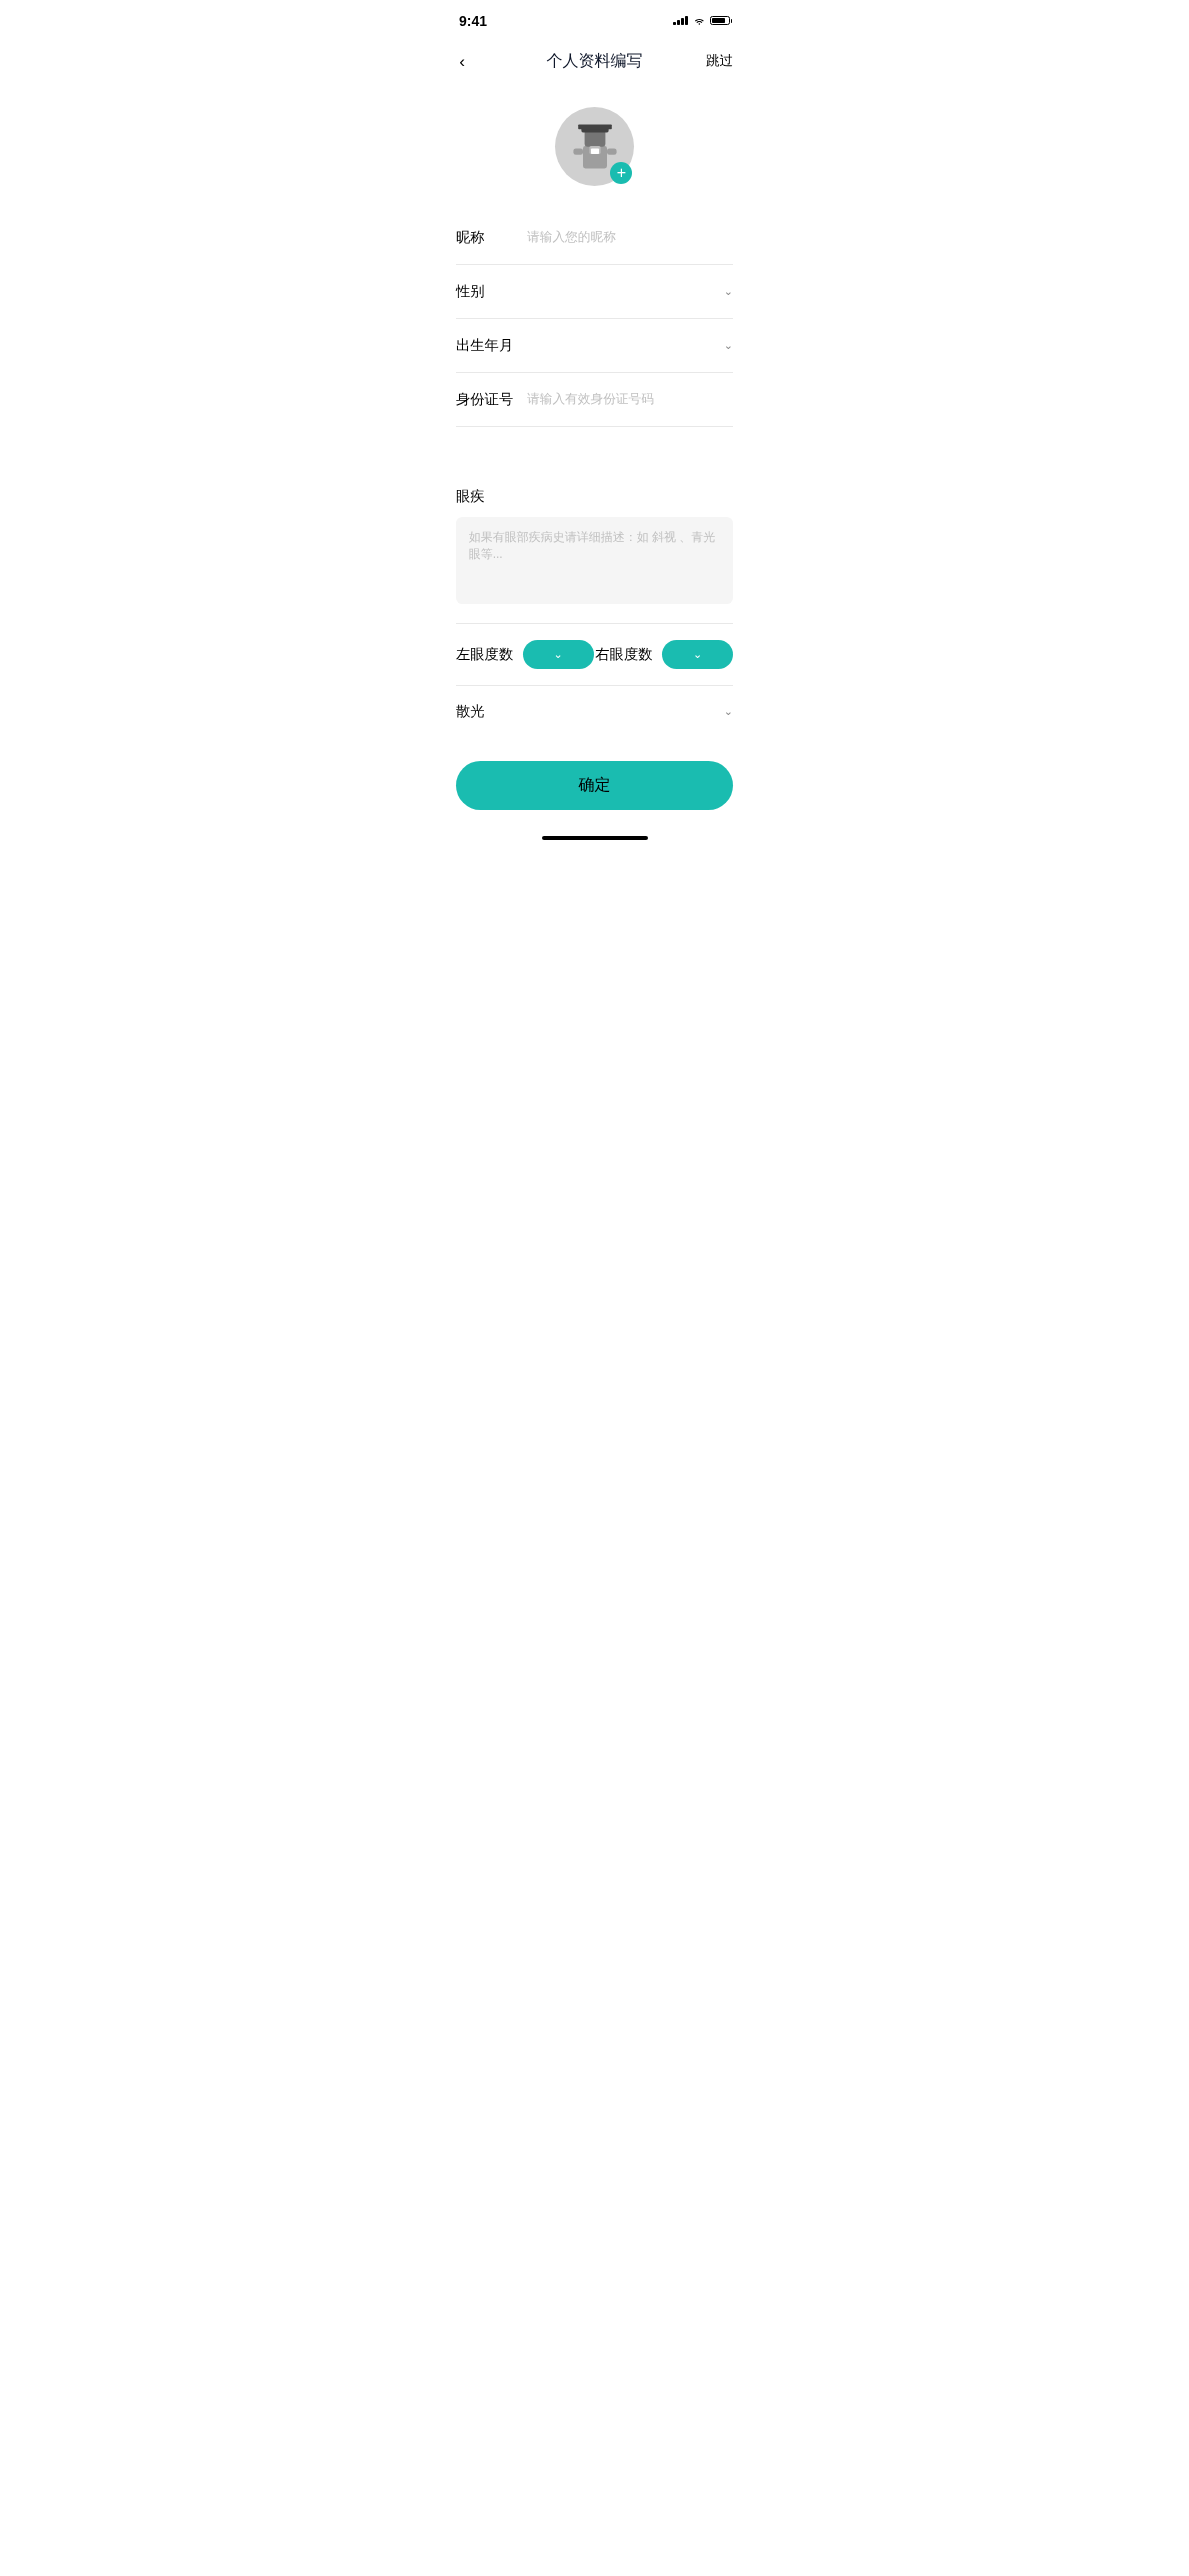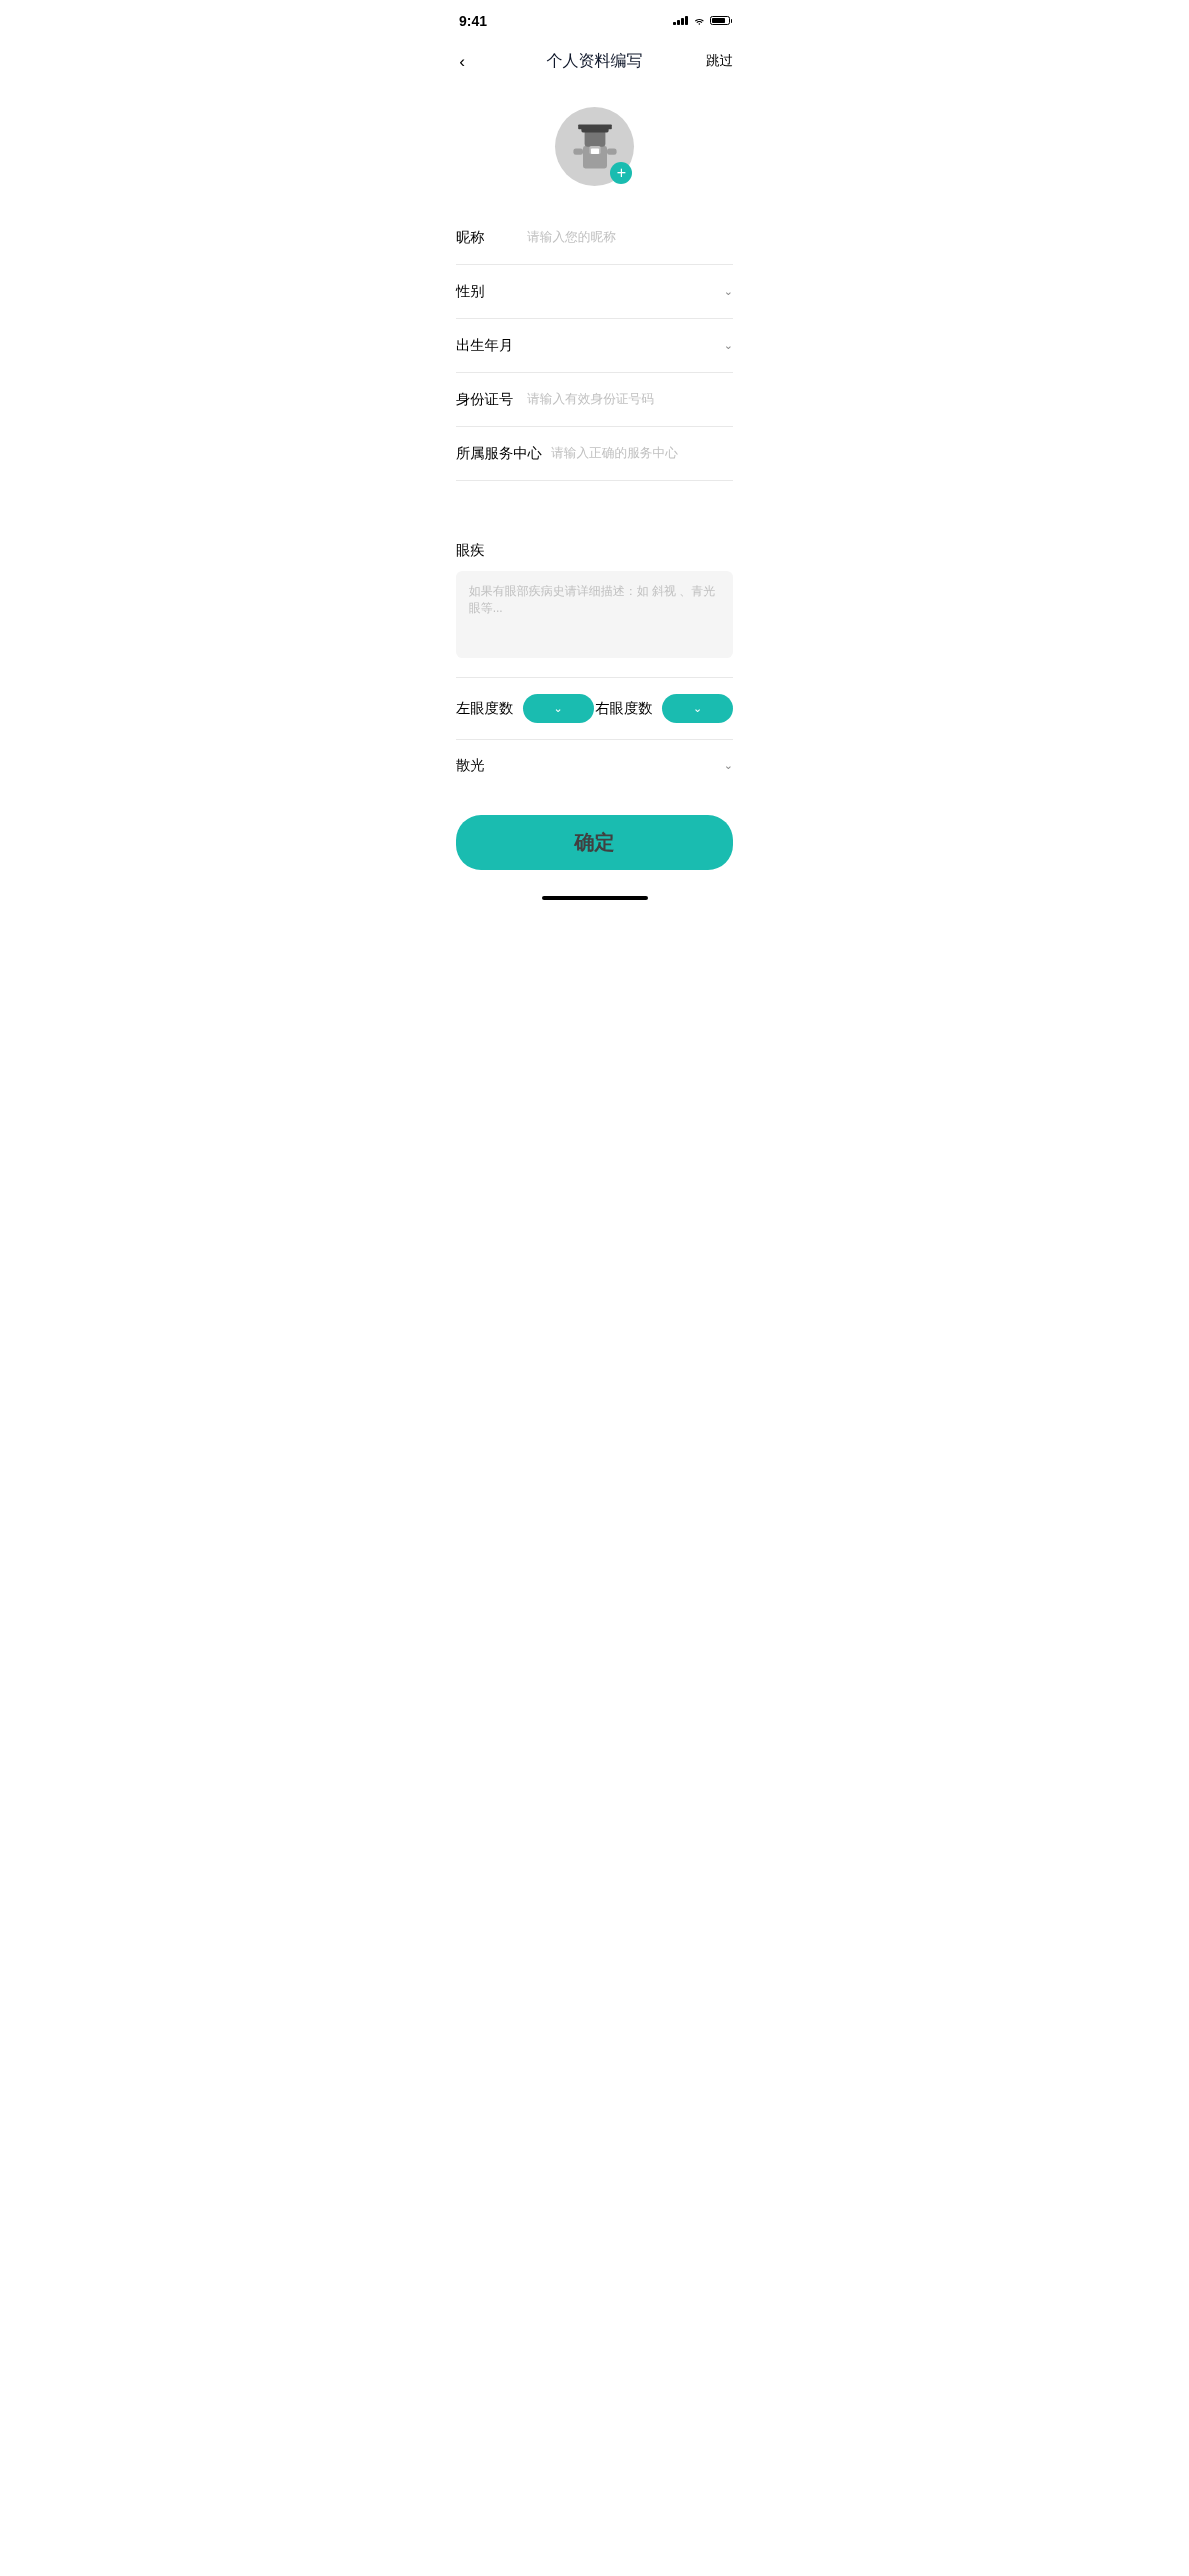--- a/index.html
+++ b/index.html
@@ -300,25 +300,25 @@
     }
 
     
     .confirm-btn-wrapper {
       padding: 24px 16px 16px;
     }
 
     .confirm-btn {
       width: 100%;
       background: #1abcb0;
-      color: #404040;
+      color: #000000;
       border: none;
       border-radius: 25px;
-      font-size: 20px;
-      font-weight: 700;
+      font-size: 16px;
+      font-weight: 400;
       padding: 14.3px;
       cursor: pointer;
       font-family: inherit;
     }
 
     
     .home-indicator {
       display: flex;
       justify-content: center;
       padding: 9.5px 0 6.3px;
@@ -407,24 +407,20 @@
       <span></span>
       <span class="chevron-icon">⌄</span>
     </div>
   </div>
 
   <div class="form-field">
     <span class="field-label">身份证号</span>
     <input class="field-input" type="text" placeholder="请输入有效身份证号码" style="">
   </div>
 
-  <div class="form-field">
-    <span class="field-label field-label-wide">所属服务中心</span>
-    <input class="field-input" type="text" placeholder="请输入正确的服务中心" style="">
-  </div>
 
   <div class="eye-disease-section">
     <div class="eye-disease-label">眼疾</div>
     <textarea class="eye-disease-textarea" placeholder="如果有眼部疾病史请详细描述：如 斜视 、青光眼等..." style=""></textarea>
   </div>
 
   <div class="eye-degree-section">
     <div class="eye-degree-row">
 
       <div class="eye-degree-item">

